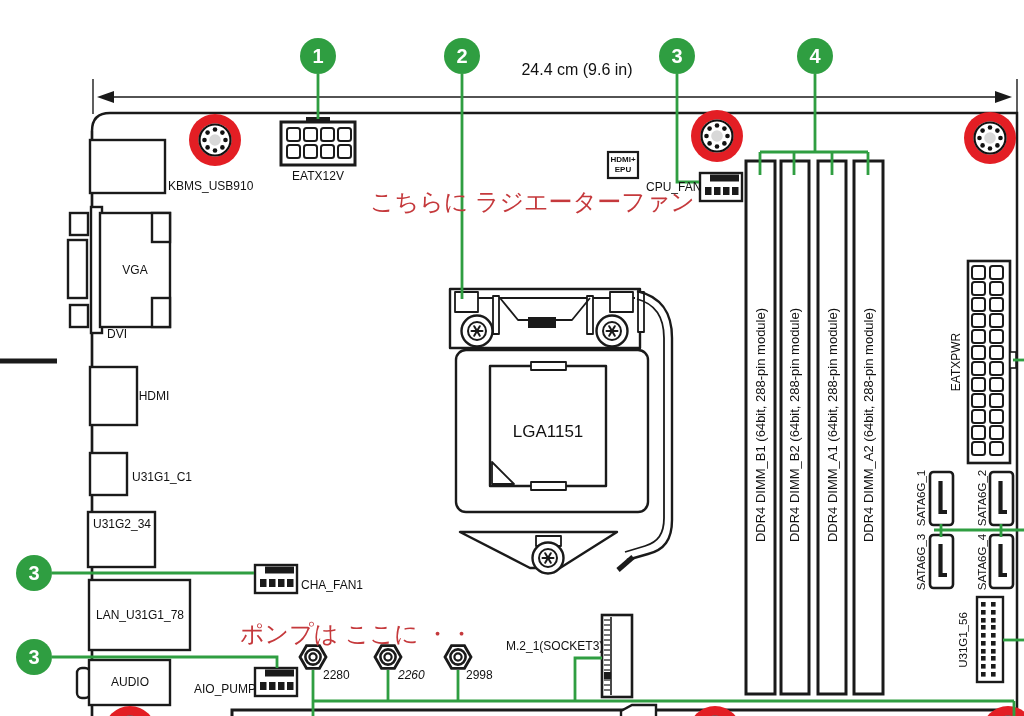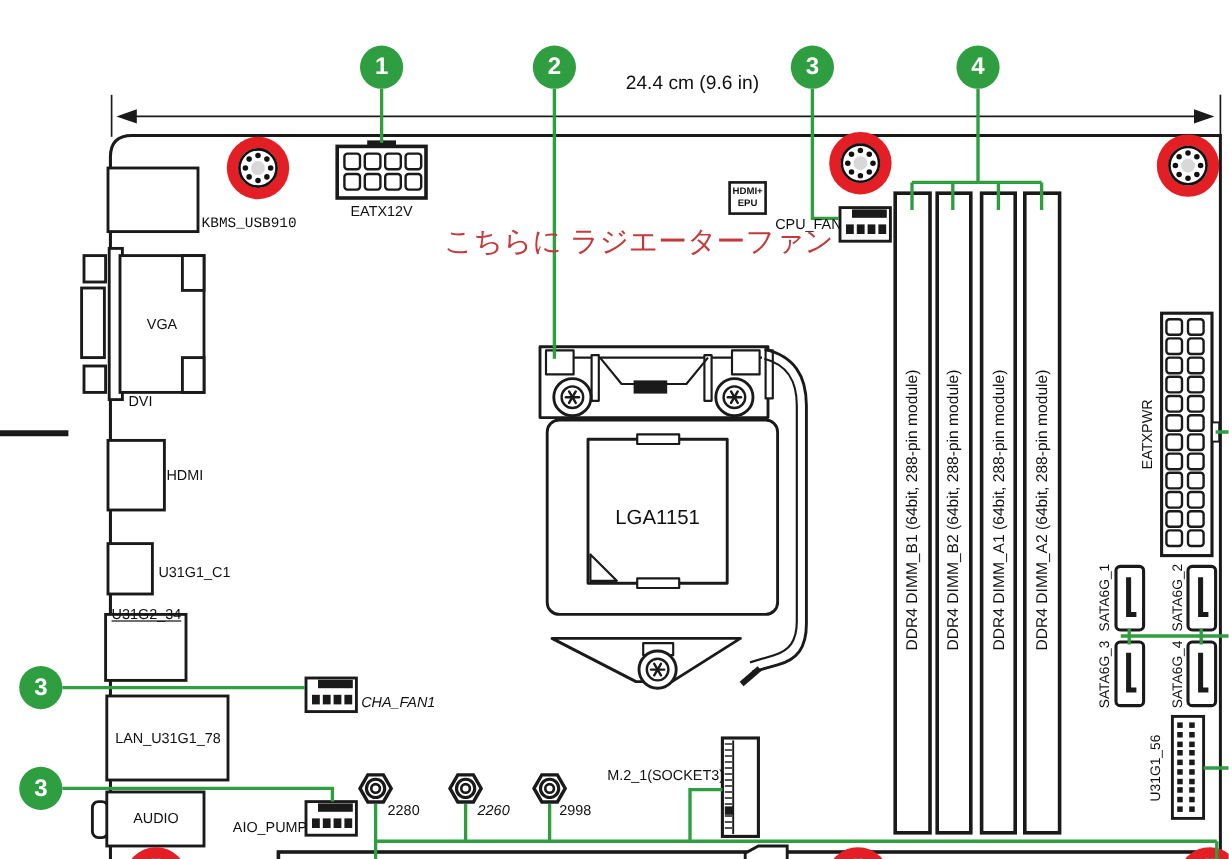--- a/index.html
+++ b/index.html
@@ -281,48 +281,49 @@
 
 <div class="callout" style="left:318px;top:56px;">1</div>
 <div class="callout" style="left:462px;top:56px;">2</div>
 <div class="callout" style="left:677px;top:56px;">3</div>
 <div class="callout" style="left:815px;top:56px;">4</div>
 <div class="callout" style="left:34px;top:573px;">3</div>
 <div class="callout" style="left:34px;top:657px;">3</div>
 
 <div class="dim" style="left:577px;top:62px;">24.4 cm (9.6 in)</div>
 
-<div class="lbl" style="left:168px;top:180px;font-family:Liberation Mono, monospace;">KBMS_USB910</div>
+<div class="lbl" style="left:168px;top:180px;">KBMS_USB910</div>
 <div class="lbl ctr" style="left:318px;top:176px;">EATX12V</div>
 <div class="lbl ctr" style="left:135px;top:270px;">VGA</div>
 <div class="lbl" style="left:107px;top:328px;">DVI</div>
 <div class="lbl ctr" style="left:114px;top:396px;margin-left:40px;">HDMI</div>
 <div class="lbl" style="left:132px;top:471px;">U31G1_C1</div>
-<div class="lbl ctr" style="left:122px;top:512px;text-decoration:underline;">U31G2_34</div>
+<div class="lbl ctr" style="left:122px;top:524px;">U31G2_34</div>
 <div class="lbl ctr" style="left:140px;top:615px;">LAN_U31G1_78</div>
 <div class="lbl ctr" style="left:130px;top:682px;">AUDIO</div>
 <div class="digi" style="left:623px;top:165px;">
   <div>HDMI+</div>
   <div>EPU</div>
 </div>
 <div class="lbl" style="left:646px;top:181px;">CPU_FAN</div>
 <div class="lbl ctr f17" style="left:548px;top:431px;">LGA1151</div>
-<div class="lbl" style="left:301px;top:579px;font-style:italic;">CHA_FAN1</div>
+<div class="lbl" style="left:301px;top:579px;">CHA_FAN1</div>
 <div class="lbl" style="left:194px;top:683px;">AIO_PUMP</div>
 <div class="lbl" style="left:506px;top:640px;">M.2_1(SOCKET3)</div>
 <div class="lbl" style="left:323px;top:669px;">2280</div>
 <div class="lbl" style="left:398px;top:669px;font-style:italic;">2260</div>
 <div class="lbl" style="left:466px;top:669px;">2998</div>
 
 <div class="vlbl f13" style="left:760px;top:425px;">DDR4 DIMM_B1 (64bit, 288-pin module)</div>
 <div class="vlbl f13" style="left:794px;top:425px;">DDR4 DIMM_B2 (64bit, 288-pin module)</div>
 <div class="vlbl f13" style="left:832px;top:425px;">DDR4 DIMM_A1 (64bit, 288-pin module)</div>
 <div class="vlbl f13" style="left:868px;top:425px;">DDR4 DIMM_A2 (64bit, 288-pin module)</div>
 <div class="vlbl" style="left:956px;top:362px;">EATXPWR</div>
 <div class="vlbl f115" style="left:922px;top:498px;">SATA6G_1</div>
 <div class="vlbl f115" style="left:983px;top:498px;">SATA6G_2</div>
 <div class="vlbl f115" style="left:922px;top:562px;">SATA6G_3</div>
 <div class="vlbl f115" style="left:983px;top:562px;">SATA6G_4</div>
 <div class="vlbl f115" style="left:964px;top:640px;">U31G1_56</div>
 
 <div class="jp" style="left:370px;top:190px;">こちらに ラジエーターファン</div>
+<div class="jp" style="left:240px;top:622px;">ポンプは ここに ・・</div>
 
 </div>
 
 </body></html>

